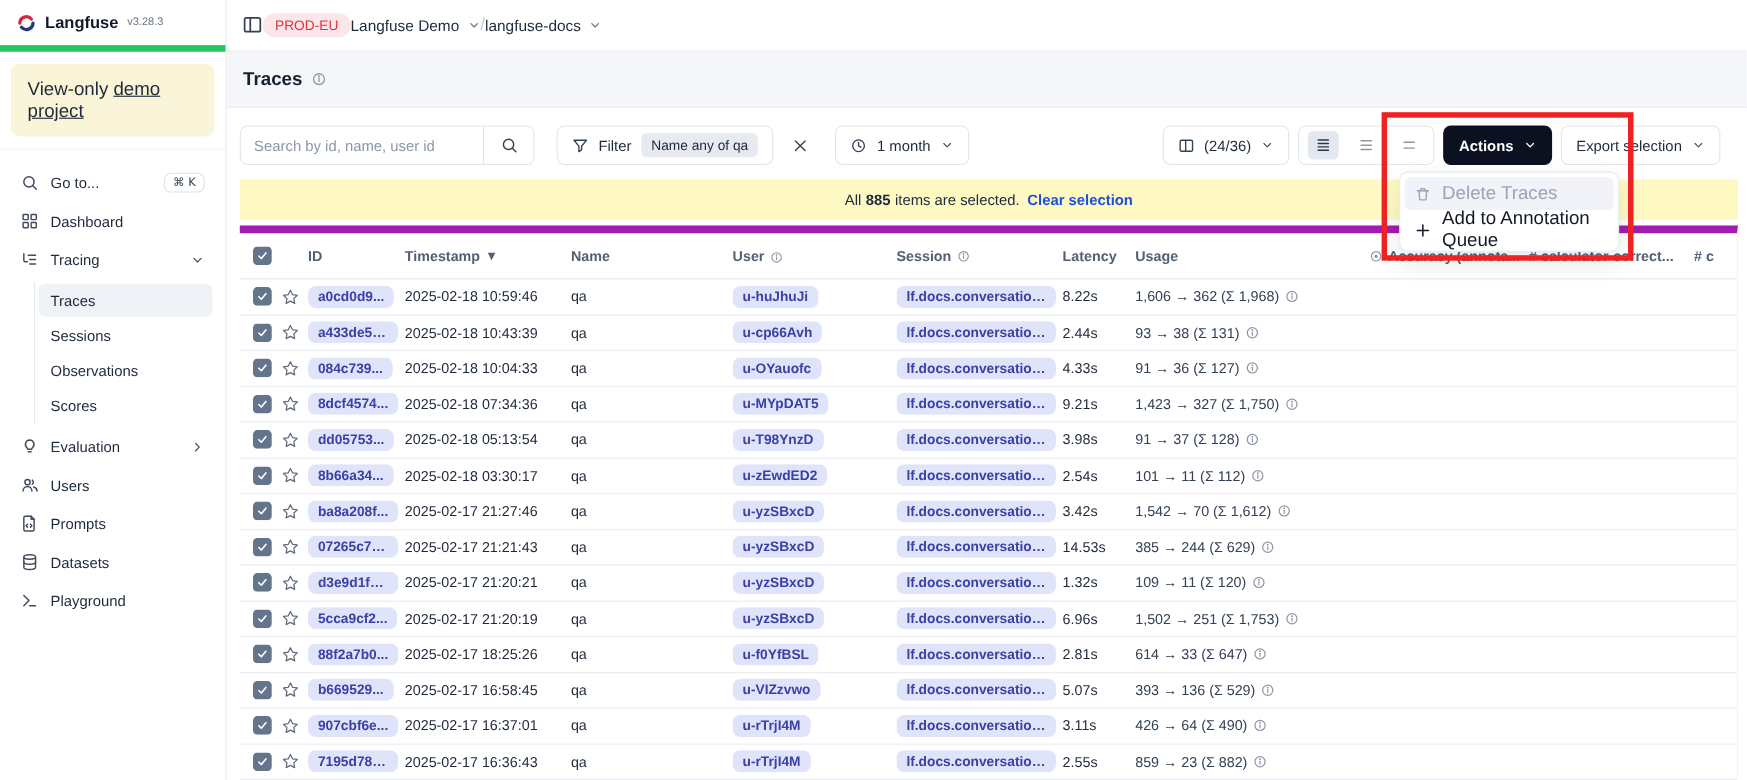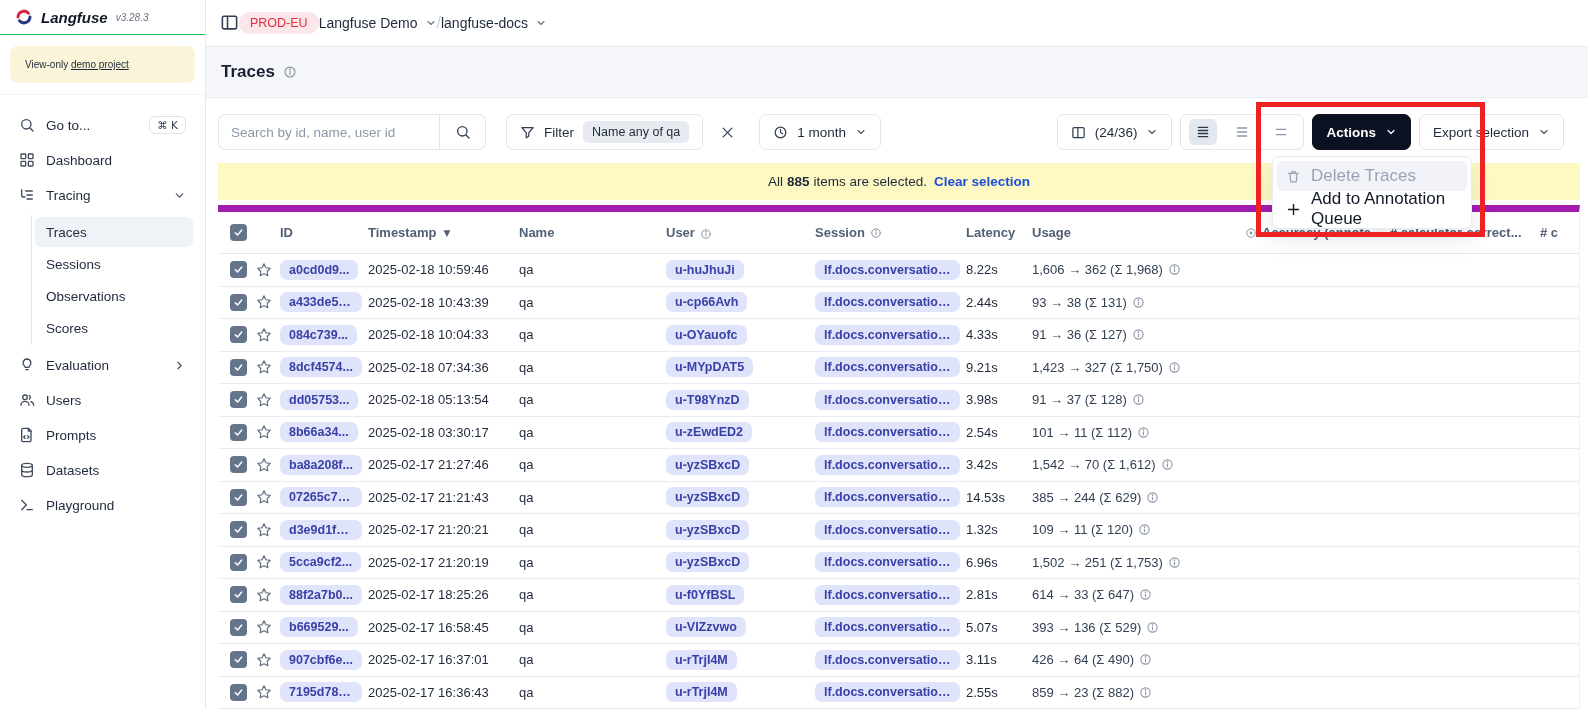--- a/index.html
+++ b/index.html
@@ -7,25 +7,25 @@
   body {
     width:1588px; height:709px; overflow:hidden; background:#fff;
     font-family:"Liberation Sans","DejaVu Sans",sans-serif; color:#0f172a; font-size:13px;
     position:relative;
   }
   svg { display:block; }
   .app { display:flex; height:100%; }
 
   
   .sidebar { width:206px; min-width:206px; border-right:1px solid #e6e9f0; background:#fff; display:flex; flex-direction:column; }
-  .logo-row { height:35px; border-bottom:1px solid #22c55e; display:flex; align-items:center; padding:0 15px; gap:8px;font-style:italic; }
+  .logo-row { height:47px; border-bottom:6px solid #22c55e; display:flex; align-items:center; padding:0 15px; gap:8px; }
   .brand { font-weight:700; font-size:15px; color:#111827; }
   .version { font-size:10px; color:#6b7587;text-align:center; }
   .viewonly-section { padding:11px 10px; border-bottom:1px solid #eef1f5; }
-  .viewonly { background:#faf5d8; border-radius:8px; padding:13px 15px; font-size:10px; color:#1f2937; }
+  .viewonly { background:#faf5d8; border-radius:8px; padding:13px 15px; font-size:17px; color:#1f2937; }
   .viewonly a { color:#1f2937; text-decoration:underline; font-weight:500; }
   .nav { padding:15px 12px 0 12px; display:flex; flex-direction:column; }
   .nav-item { height:30px; border-radius:6px; display:flex; align-items:center; gap:11px; padding:0 7px; color:#1e293b; font-size:13.5px; margin-bottom:5px; cursor:default; }
   .nav-item .nicon { color:#404c5e; width:16px; height:16px; flex:none; }
   .nav-item .grow { flex:1; }
   .kbd { border:1px solid #dee3ea; border-radius:6px; padding:2px 7px; font-size:10.5px; color:#334155; background:#fff; font-family:"DejaVu Sans",sans-serif; }
   .chev { color:#475569; }
   .subnav { margin:0 0 5px 19px; border-left:1px solid #e3e8ef; padding-left:3px; }
   .subitem { height:30px; display:flex; align-items:center; padding:0 11px; border-radius:6px; margin:2px 0; font-size:13.5px; color:#1e293b; }
   .subitem.active { background:#eff2f7; }

